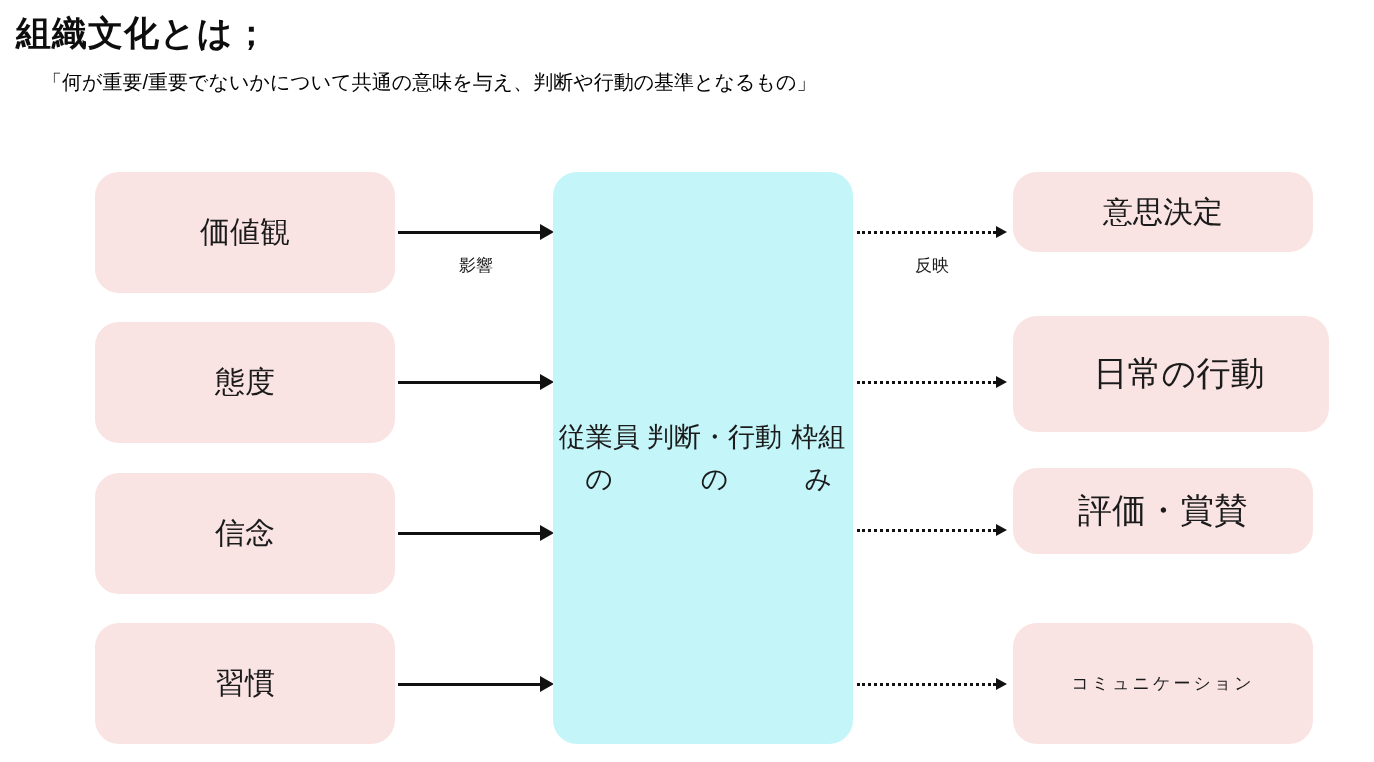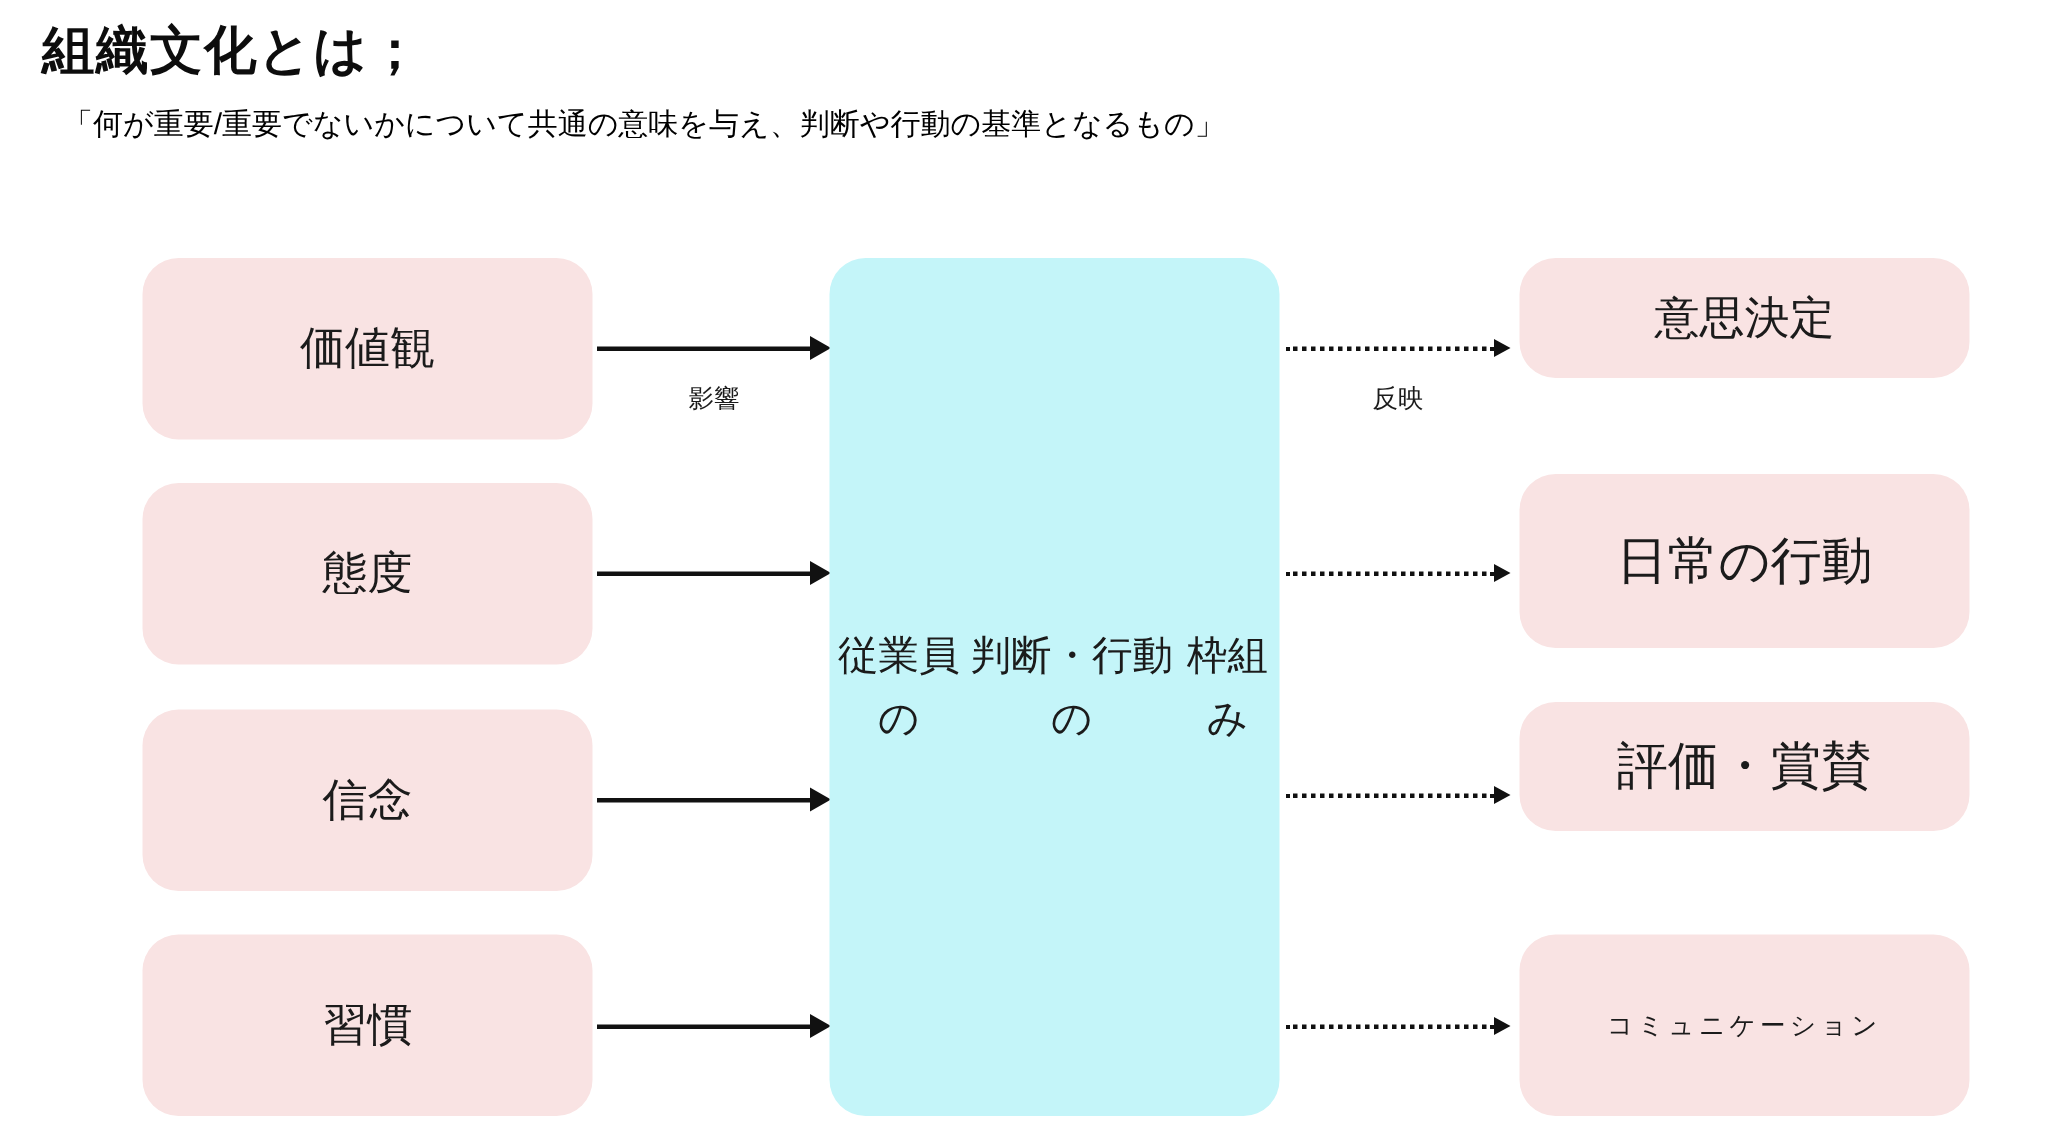--- a/index.html
+++ b/index.html
@@ -1,28 +1,28 @@
 <!DOCTYPE html>
 <html><head>
 <meta charset="utf-8">
 <style>
   html,body{margin:0;padding:0;background:#ffffff;}
   body{width:1374px;height:762px;font-family:"Liberation Sans","DejaVu Sans",sans-serif;color:#1b1b1b;}
   .slide{position:relative;width:1374px;height:762px;background:#ffffff;overflow:hidden;}
 
-  .title{position:absolute;left:28px;top:10px;margin:0;font-size:35px;font-weight:700;letter-spacing:1px;color:#0d0d0d;}
+  .title{position:absolute;left:16px;top:10px;margin:0;font-size:35px;font-weight:700;letter-spacing:1px;color:#0d0d0d;}
   .definition{position:absolute;left:42px;top:69px;margin:0;font-size:20px;font-weight:400;color:#000000;white-space:nowrap;}
 
   .box{position:absolute;background:#f9e3e3;border-radius:24px;display:flex;align-items:center;justify-content:center;text-align:center;}
   .input{left:95px;width:300px;height:121px;font-size:30px;}
   .b1{top:172px}.b2{top:322px}.b3{top:473px}.b4{top:623px}
 
   .output{left:1013px;width:300px;}
   .r1{top:172px;height:80px;font-size:30px;}
-  .r2{top:316px;height:116px;font-size:34px;}
+  .r2{top:316px;height:116px;font-size:34px;padding-left:16px;}
   .r3{top:468px;height:86px;font-size:34px;}
   .r4{top:623px;height:121px;font-size:17px;letter-spacing:3px;}
 
   .center-box{position:absolute;left:553px;top:172px;width:300px;height:572px;background:#c4f5f9;border-radius:24px;
     display:flex;flex-direction:row;align-items:center;justify-content:center;font-size:27px;line-height:42px;text-align:center;}
 
   .arrow{position:absolute;display:flex;align-items:center;height:16px;}
   .arrow .shaft{flex:1;border-top:3px solid #111111;}
   .arrow.dotted .shaft{border-top:3px dotted #111111;}
   .arrow .head{width:0;height:0;border-left:14px solid #111111;border-top:8px solid transparent;border-bottom:8px solid transparent;}

